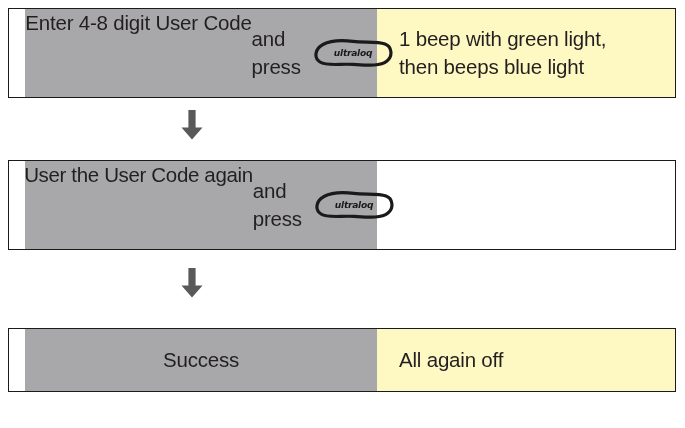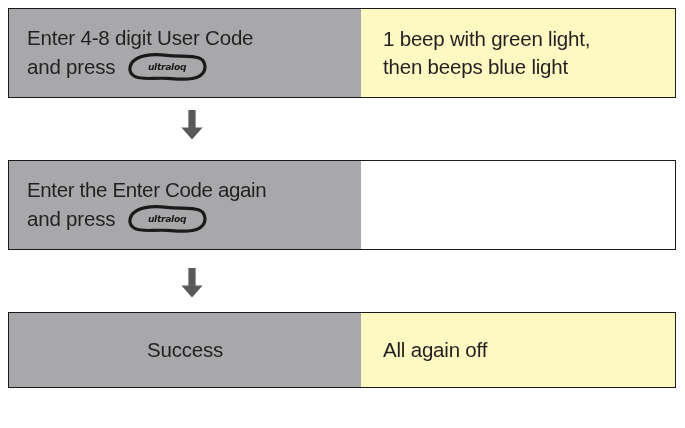--- a/index.html
+++ b/index.html
@@ -29,32 +29,33 @@
     position: absolute;
     left: 8px;
     width: 668px;
     box-sizing: border-box;
     border: 1.6px solid #1a1a1a;
     display: flex;
     background: #ffffff;
   }
   .step-row.r1 { top: 8px;   height: 90px; }
   .step-row.r2 { top: 160px; height: 90px; }
-  .step-row.r3 { top: 312px; height: 76px; }
+  .step-row.r3 { top: 328px; height: 64px; }
 
   .cell-action {
     width: 352px;
     flex: 0 0 352px;
     background: #a8a8ab;
     box-sizing: border-box;
     padding: 0 0 0 18px;
     display: flex;
-    flex-direction: column;
+    flex-direction: row;
     justify-content: center;
     position: relative;
+    margin-left: 16px;
   }
   .cell-action.centered {
     padding: 0;
     align-items: center;
     justify-content: center;
   }
 
   .cell-result {
     flex: 1 1 auto;
     background: #fef9c3;
@@ -160,21 +161,21 @@
   </div>
 
   <div class="arrow a1">
     <svg viewBox="0 0 28 30" xmlns="http://www.w3.org/2000/svg" aria-hidden="true">
       <path d="M10.4 0 H17.6 V17.5 H24.5 L14 29.5 L3.5 17.5 H10.4 Z" fill="#595959"></path>
     </svg>
   </div>
 
   <div class="step-row r2">
     <div class="cell-action">
-      <div class="line tight">Enter the Enter Code again</div>
+      <div class="line tight">User the User Code again</div>
       <div class="press-line">
         <span>and press</span>
         <span class="brand-badge">
           <svg viewBox="0 0 84 30" xmlns="http://www.w3.org/2000/svg" aria-hidden="true">
             <path d="M12 6.5 C20 2.2, 30 2.0, 42 3.4
                      C54 4.8, 66 3.0, 74 6.0
                      C81 8.6, 82 18.0, 76 23.0
                      C69 28.6, 56 27.2, 42 26.4
                      C28 25.6, 16 28.4, 9 24.0
                      C2.5 19.9, 4 10.6, 12 6.5 Z" fill="none" stroke="#1a1a1a" stroke-width="3.2" stroke-linejoin="round"></path>

